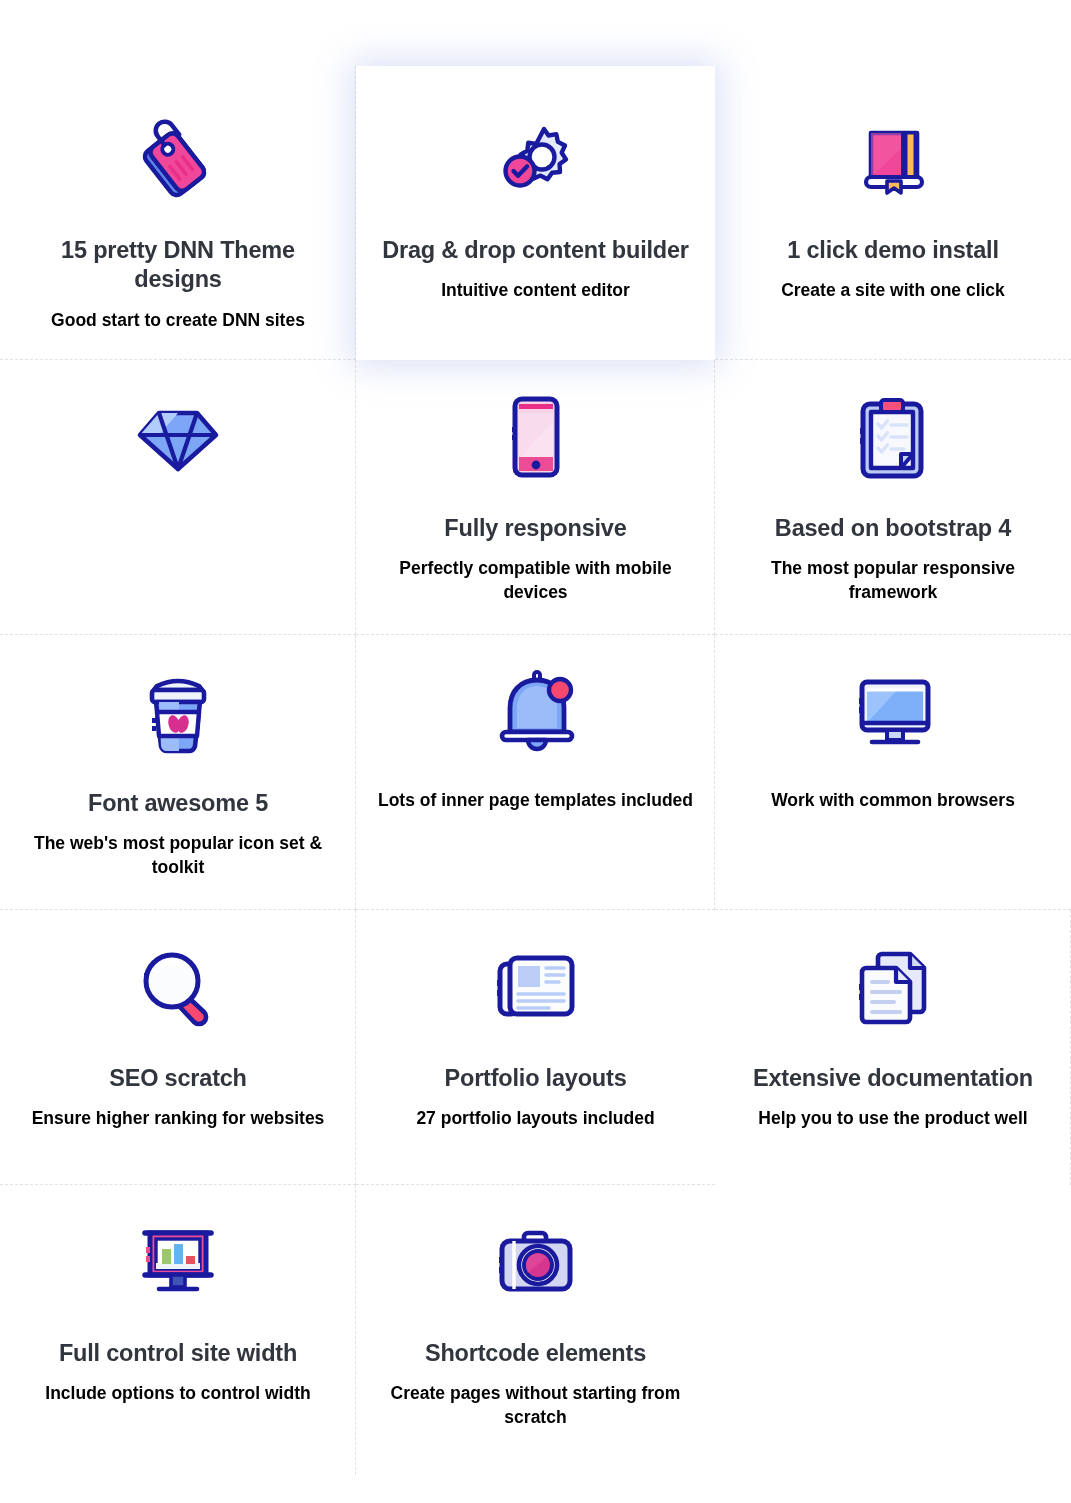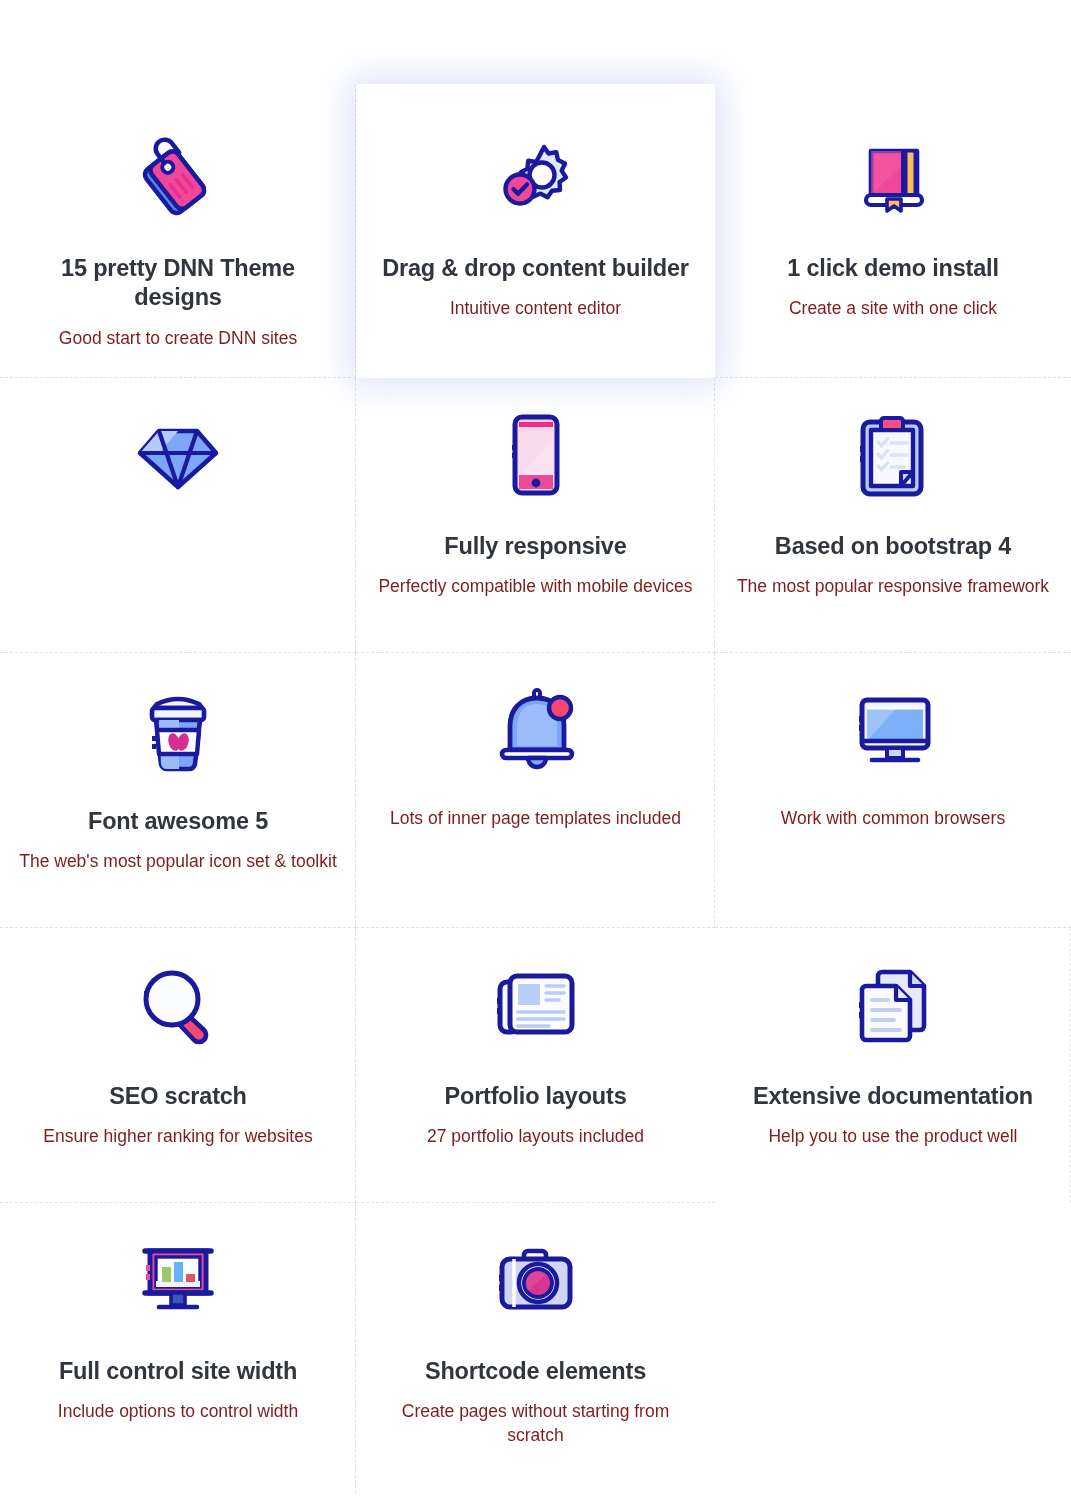--- a/index.html
+++ b/index.html
@@ -11,21 +11,21 @@
     overflow: hidden;
   }
 
   #features-grid {
     position: relative;
     width: 1071px;
     height: 1503px;
     display: grid;
     grid-template-columns: 356px 359px 356px;
     grid-template-rows: 294px 275px 275px 275px 290px;
-    padding-top: 84px;
+    padding-top: 66px;
     border-radius: 13px;
   }
 
   .feature-cell {
     position: relative;
     display: flex;
     flex-direction: column;
     align-items: center;
     text-align: center;
     padding: 0 18px;
@@ -83,22 +83,22 @@
   .feature-title {
     font-size: 23.5px;
     font-weight: 700;
     color: #31353d;
     letter-spacing: -0.2px;
     line-height: 1.25;
     margin-bottom: 14px;
   }
   .feature-desc {
     font-size: 17.5px;
-    font-weight: 400;
-    color: #7f1d1d;
+    font-weight: 700;
+    color: #000000;
     line-height: 1.35;
   }
 </style>
 </head>
 <body>
 
 <div id="features-grid">
 
   <div class="feature-cell row-1 col-1">
     <div class="icon-wrap">

